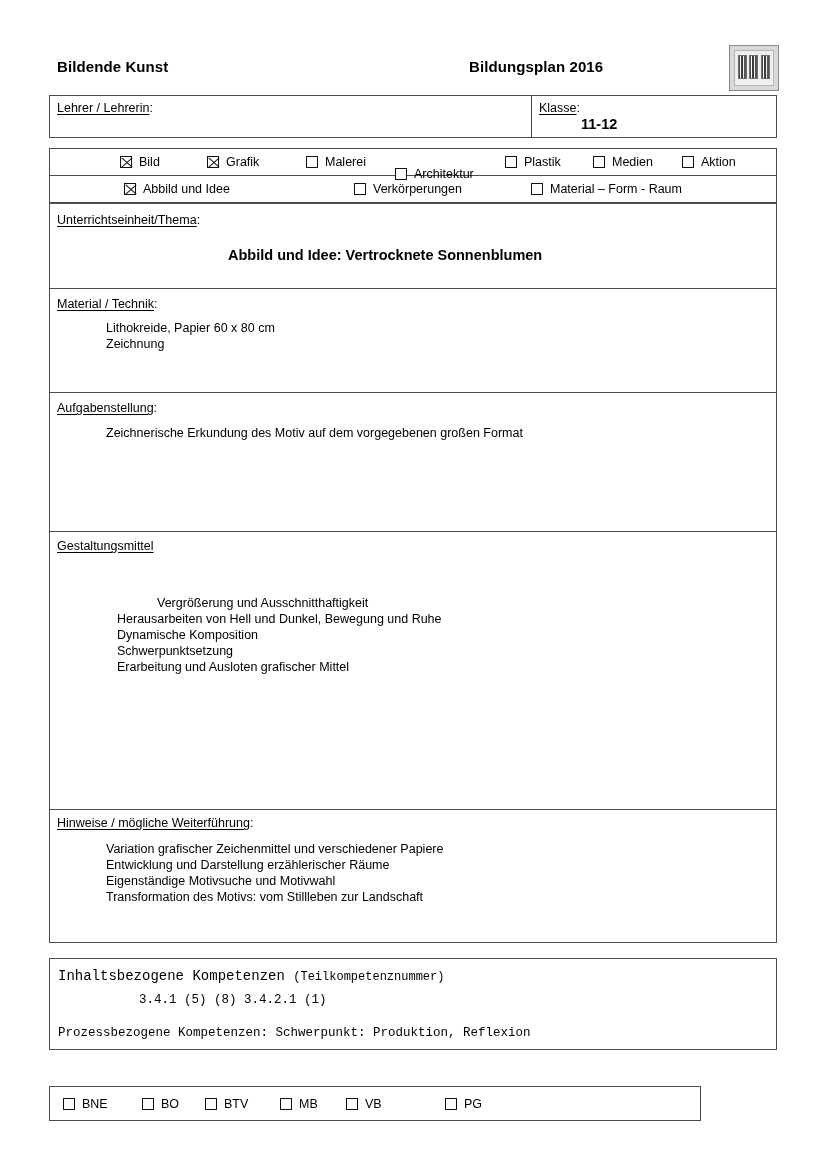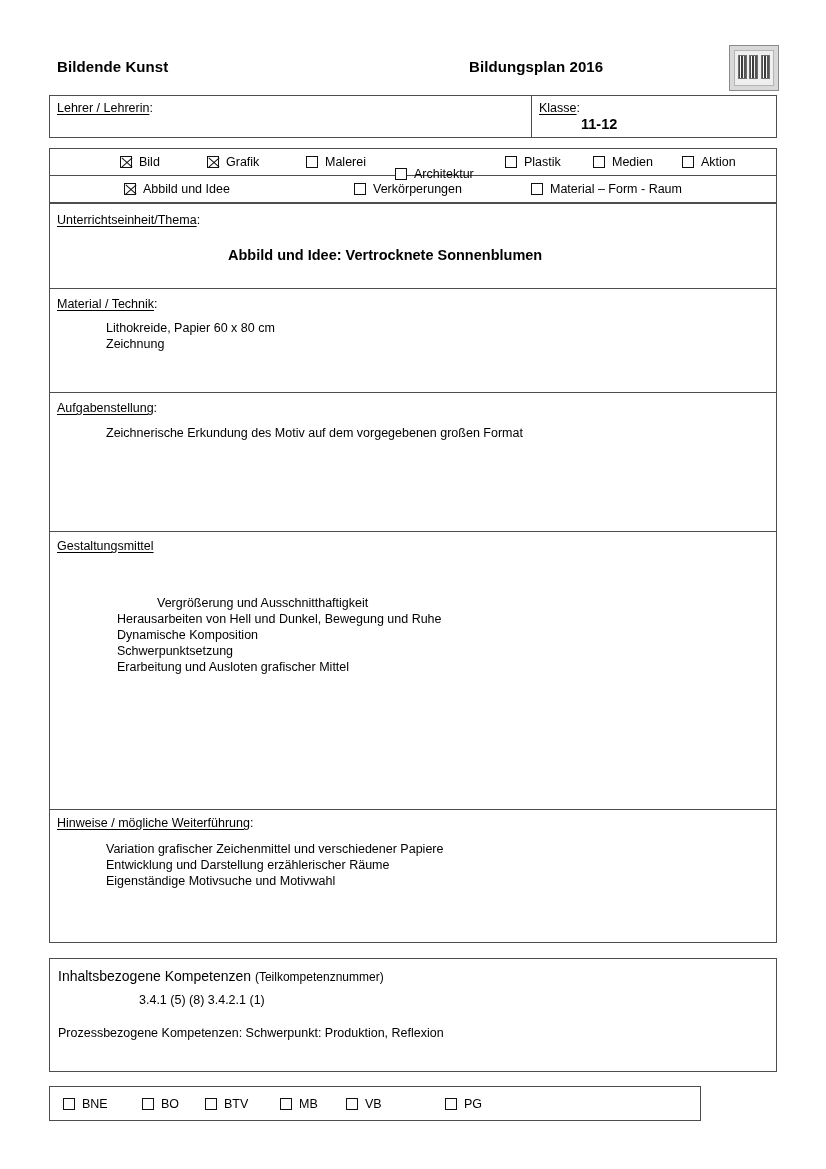--- a/index.html
+++ b/index.html
@@ -269,23 +269,24 @@
     <span class="body-line" style="left:67px; top:424px;">Dynamische Komposition</span>
     <span class="body-line" style="left:67px; top:440px;">Schwerpunktsetzung</span>
     <span class="body-line" style="left:67px; top:456px;">Erarbeitung und Ausloten grafischer Mittel</span>
 
     <span class="lbl" style="left:7px; top:612px;">
       <span class="u-part">Hinweise / mögliche Weiterführung</span><span>:</span>
     </span>
     <span class="body-line" style="left:56px; top:638px;">Variation grafischer Zeichenmittel und verschiedener Papiere</span>
     <span class="body-line" style="left:56px; top:654px;">Entwicklung und Darstellung erzählerischer Räume</span>
     <span class="body-line" style="left:56px; top:670px;">Eigenständige Motivsuche und Motivwahl</span>
-  </div>
-
-  <div class="box" style="left:49px; top:958px; width:728px; height:114px;">
+    <span class="body-line" style="left:56px; top:686px;">Transformation des Motivs: vom Stillleben zur Landschaft</span>
+  </div>
+
+  <div class="box" style="left:49px; top:958px; width:728px; height:92px;font-family:Liberation Mono, monospace;">
     <span class="kompetenz-head" style="left:8px; top:9px;">
       <span>Inhaltsbezogene Kompetenzen </span><span class="small">(Teilkompetenznummer)</span>
     </span>
     <span class="body-line" style="left:89px; top:34px;">3.4.1 (5)  (8)    3.4.2.1  (1)</span>
     <span class="body-line" style="left:8px; top:67px;">Prozessbezogene Kompetenzen: Schwerpunkt: Produktion, Reflexion</span>
   </div>
 
   <div class="box" style="left:49px; top:1086px; width:652px; height:35px;">
     <div class="cbitem" style="left:13px; top:10px;">
       <span class="cbox"></span>

